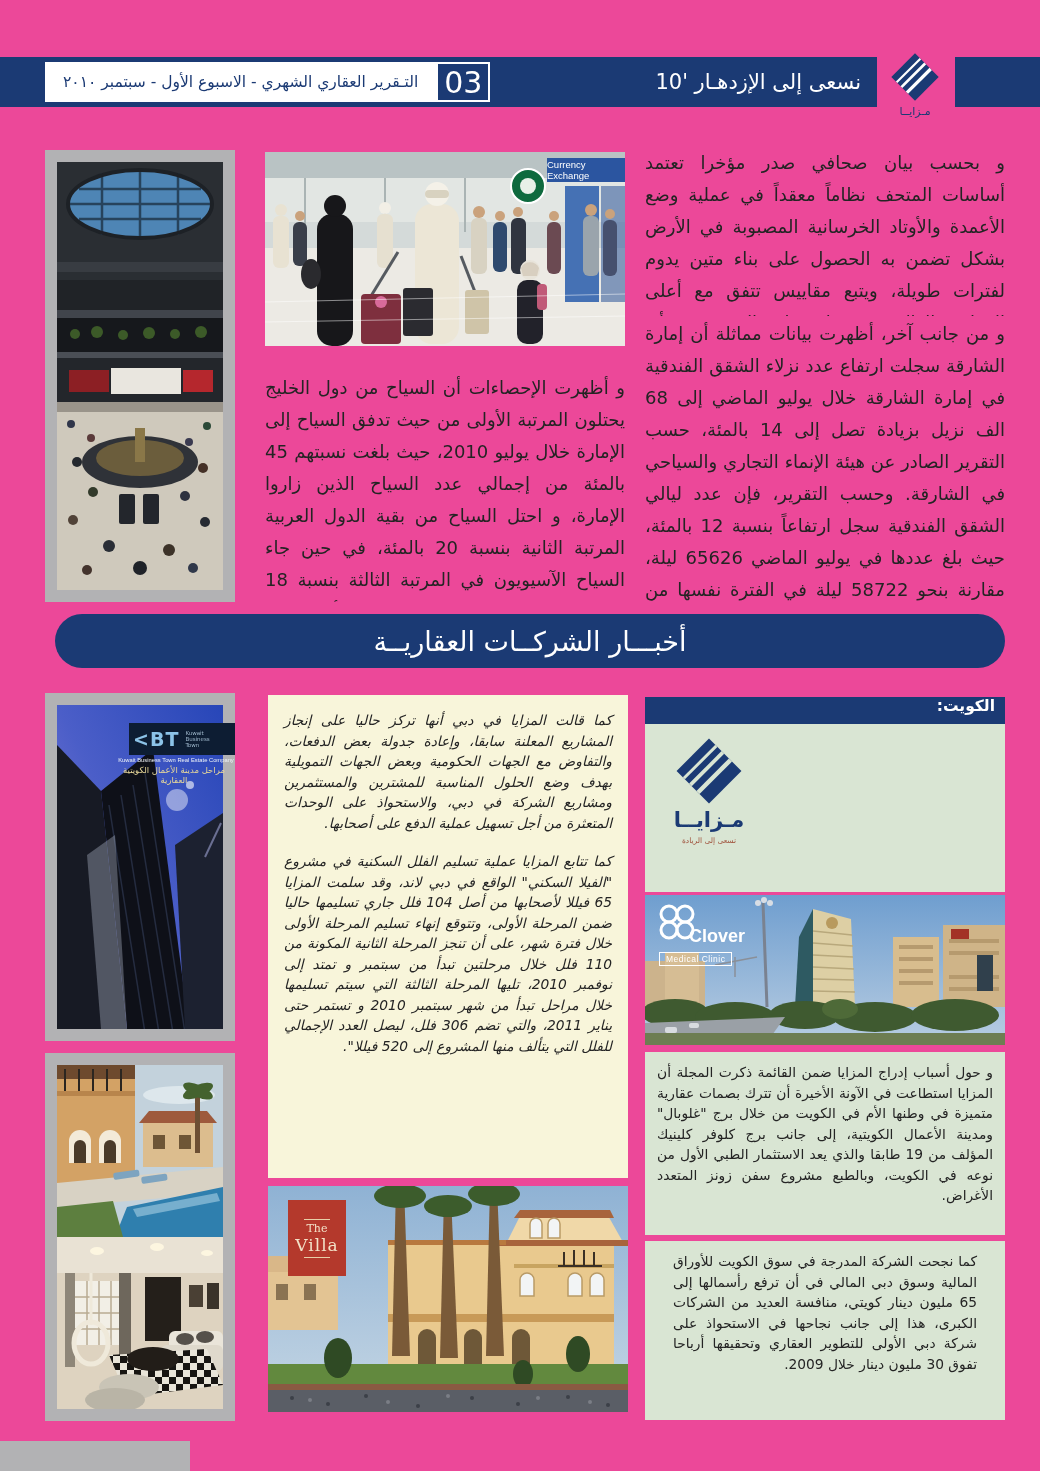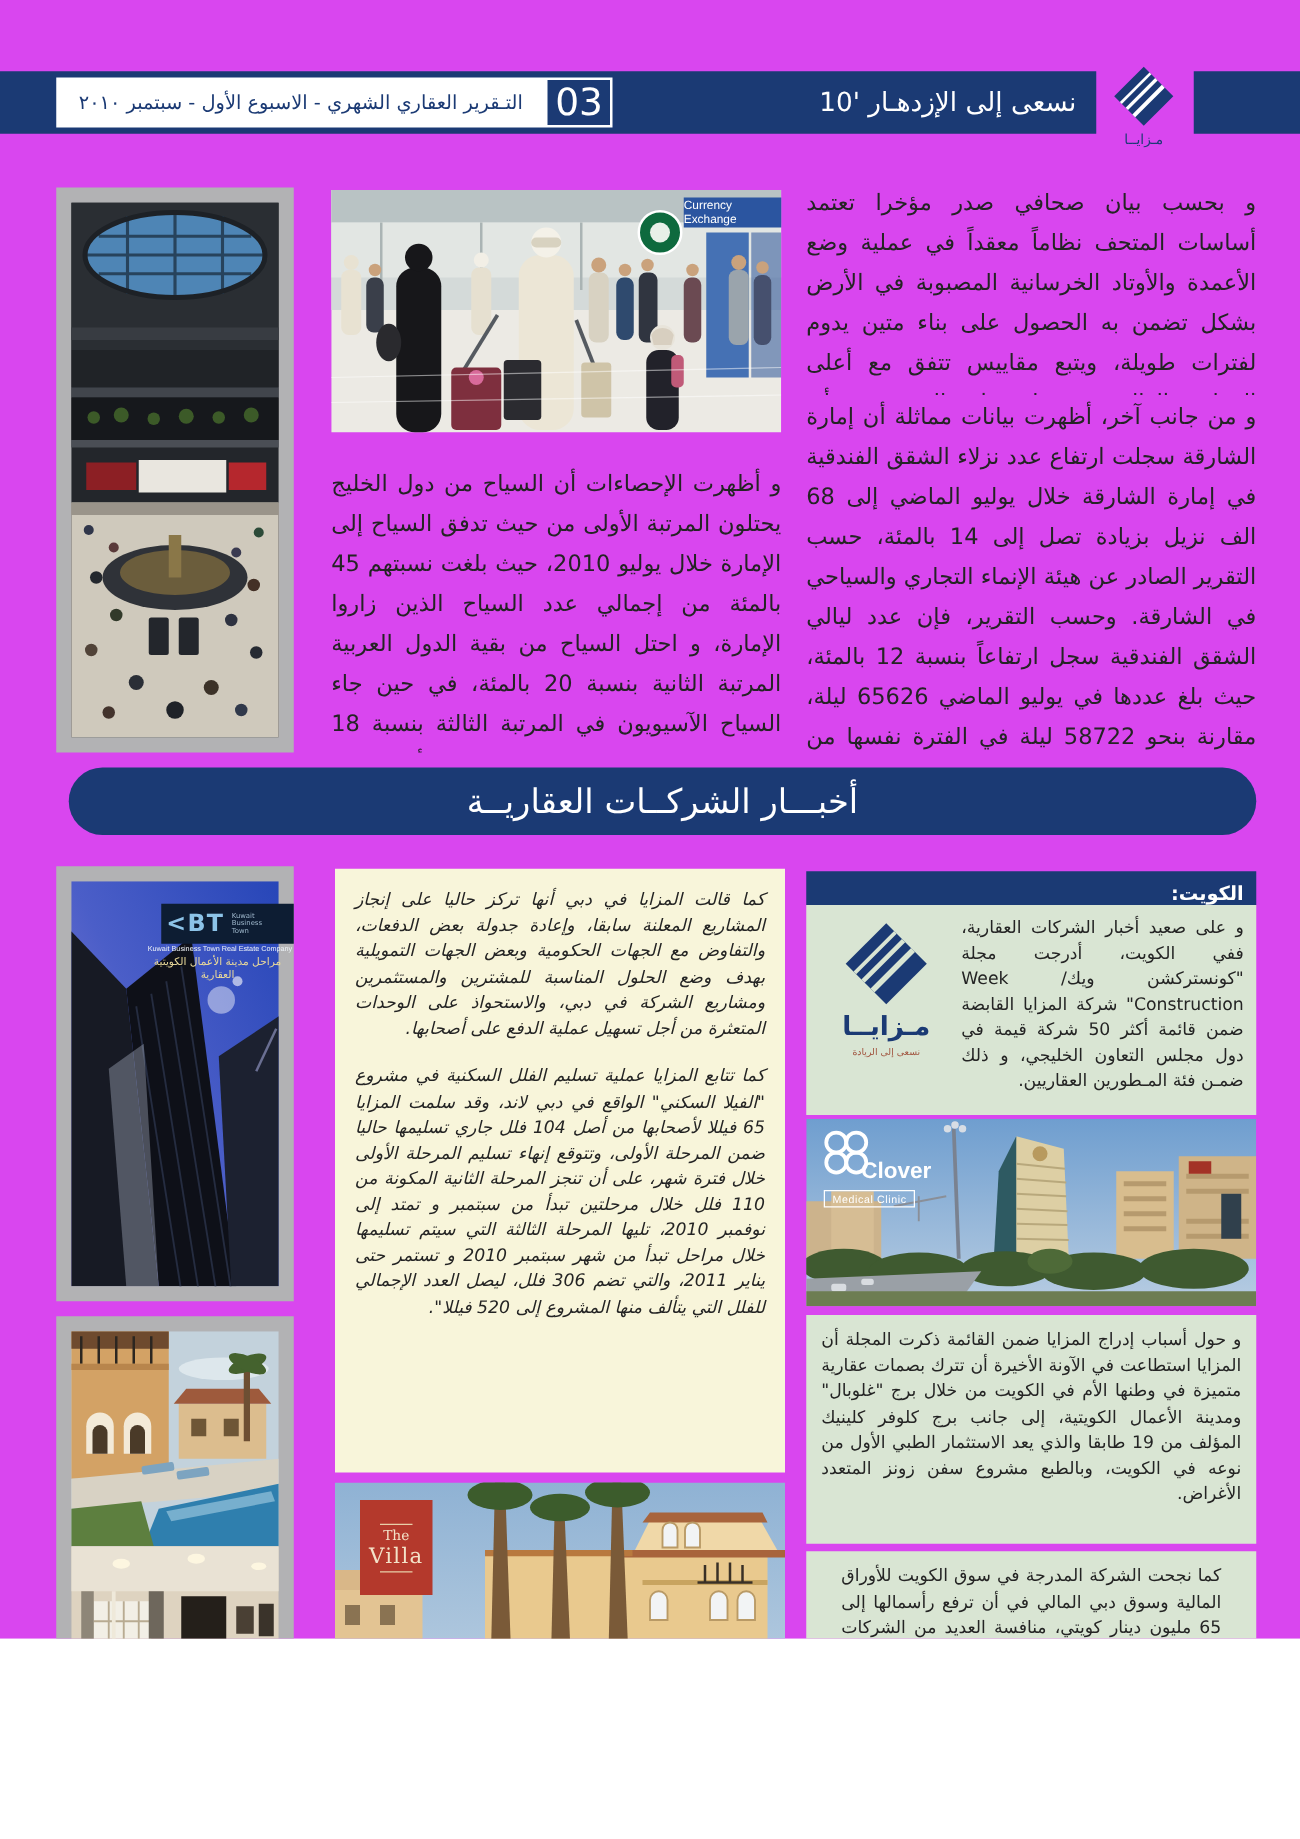--- a/index.html
+++ b/index.html
@@ -1,16 +1,16 @@
 <!DOCTYPE html>
 <html lang="ar"><head>
 <meta charset="utf-8">
 <style>
   html,body{margin:0;padding:0;background:#ffffff;}
-  .page{position:relative;width:1040px;height:1311px;background:#d946ef;overflow:hidden;
+  .page{position:relative;width:1040px;height:1471px;background:#ec4899;overflow:hidden;
         font-family:"DejaVu Sans",sans-serif;}
   
   .bar-main{position:absolute;left:0;top:57px;width:877px;height:50px;background:#1b3a74;}
   .title-group{position:absolute;left:45px;top:5px;height:40px;display:flex;}
   .title-box{background:#ffffff;color:#1b3a74;font-size:15.5px;display:flex;align-items:center;
              padding:0 18px;direction:rtl;white-space:nowrap;}
   .page-num{box-sizing:border-box;width:54px;background:#1b3a74;border:2px solid #ffffff;
             color:#ffffff;font-size:30px;display:flex;align-items:center;justify-content:center;}
   .slogan{position:absolute;right:16px;top:0;height:50px;line-height:50px;color:#ffffff;
           font-size:21px;direction:rtl;white-space:nowrap;}
@@ -26,21 +26,21 @@
   .photo{display:block;}
   
   .banner{position:absolute;left:55px;top:614px;width:950px;height:54px;background:#1b3a74;
           border-radius:27px;display:flex;align-items:center;justify-content:center;}
   .banner span{color:#ffffff;font-size:27px;letter-spacing:1px;direction:rtl;}
   
   .yellow-block{left:268px;top:695px;width:360px;height:483px;background:#f8f5da;
                 box-sizing:border-box;padding:15px 16px;overflow:hidden;}
   .yellow-block p{margin:0 0 18px 0;font-style:italic;}
   .kuwait-bar{left:645px;top:697px;width:360px;height:27px;background:#1b3a74;direction:rtl;
-              display:flex;align-items:flex-end;box-sizing:border-box;padding:0 10px;}
+              display:flex;align-items:flex-start;box-sizing:border-box;padding:0 10px;}
   .kuwait-bar span{color:#ffffff;font-size:15.5px;font-weight:bold;}
   .green{background:#d9e5d3;box-sizing:border-box;overflow:hidden;}
   .green-b1{left:645px;top:724px;width:360px;height:168px;padding:8px 10px;direction:rtl;}
   .green-b2{left:645px;top:1052px;width:360px;height:183px;padding:10px 12px;}
   .green-b3{left:645px;top:1241px;width:360px;height:179px;padding:10px 28px;}
   .green p{margin:0;}
   
   .mazaya-logo{float:left;width:108px;margin:2px 6px 2px 0;text-align:center;}
   .mz-word{color:#1b3a74;font-size:21px;font-weight:bold;direction:rtl;margin-top:-4px;}
   .mz-tag{color:#a0523c;font-size:7.5px;direction:rtl;margin-top:1px;}
@@ -433,21 +433,20 @@
             <rect x="19" y="19" width="62" height="62" fill="#1b3a74"></rect>
             <rect x="19" y="31" width="62" height="4" fill="#d9e5d3"></rect>
             <rect x="19" y="43" width="62" height="5" fill="#d9e5d3"></rect>
             <rect x="19" y="57" width="62" height="6" fill="#d9e5d3"></rect>
           </g>
         </svg>
       </span>
       <div class="mz-word">مـزايــا</div>
       <div class="mz-tag">نسعى إلى الريادة</div>
     </div>
-    <p>و على صعيد أخبار الشركات العقارية، ففي الكويت، أدرجت مجلة "كونستركشن ويك/ Week Construction" شركة المزايا القابضة ضمن قائمة أكثر 50 شركة قيمة في دول مجلس التعاون الخليجي، و ذلك ضمـن فئة المـطورين العقاريين.</p>
   </div>
 
   <div class="photo-wrap" style="left:645px;top:895px;width:360px;height:150px;">
     <svg class="photo" width="360" height="150" viewBox="0 0 360 150">
       <defs>
         <linearGradient id="ksky" x1="0" y1="0" x2="0" y2="1">
           <stop offset="0" stop-color="#6f9ecf"></stop>
             <stop offset="1" stop-color="#b8cde2"></stop>
         </linearGradient>
       </defs>

